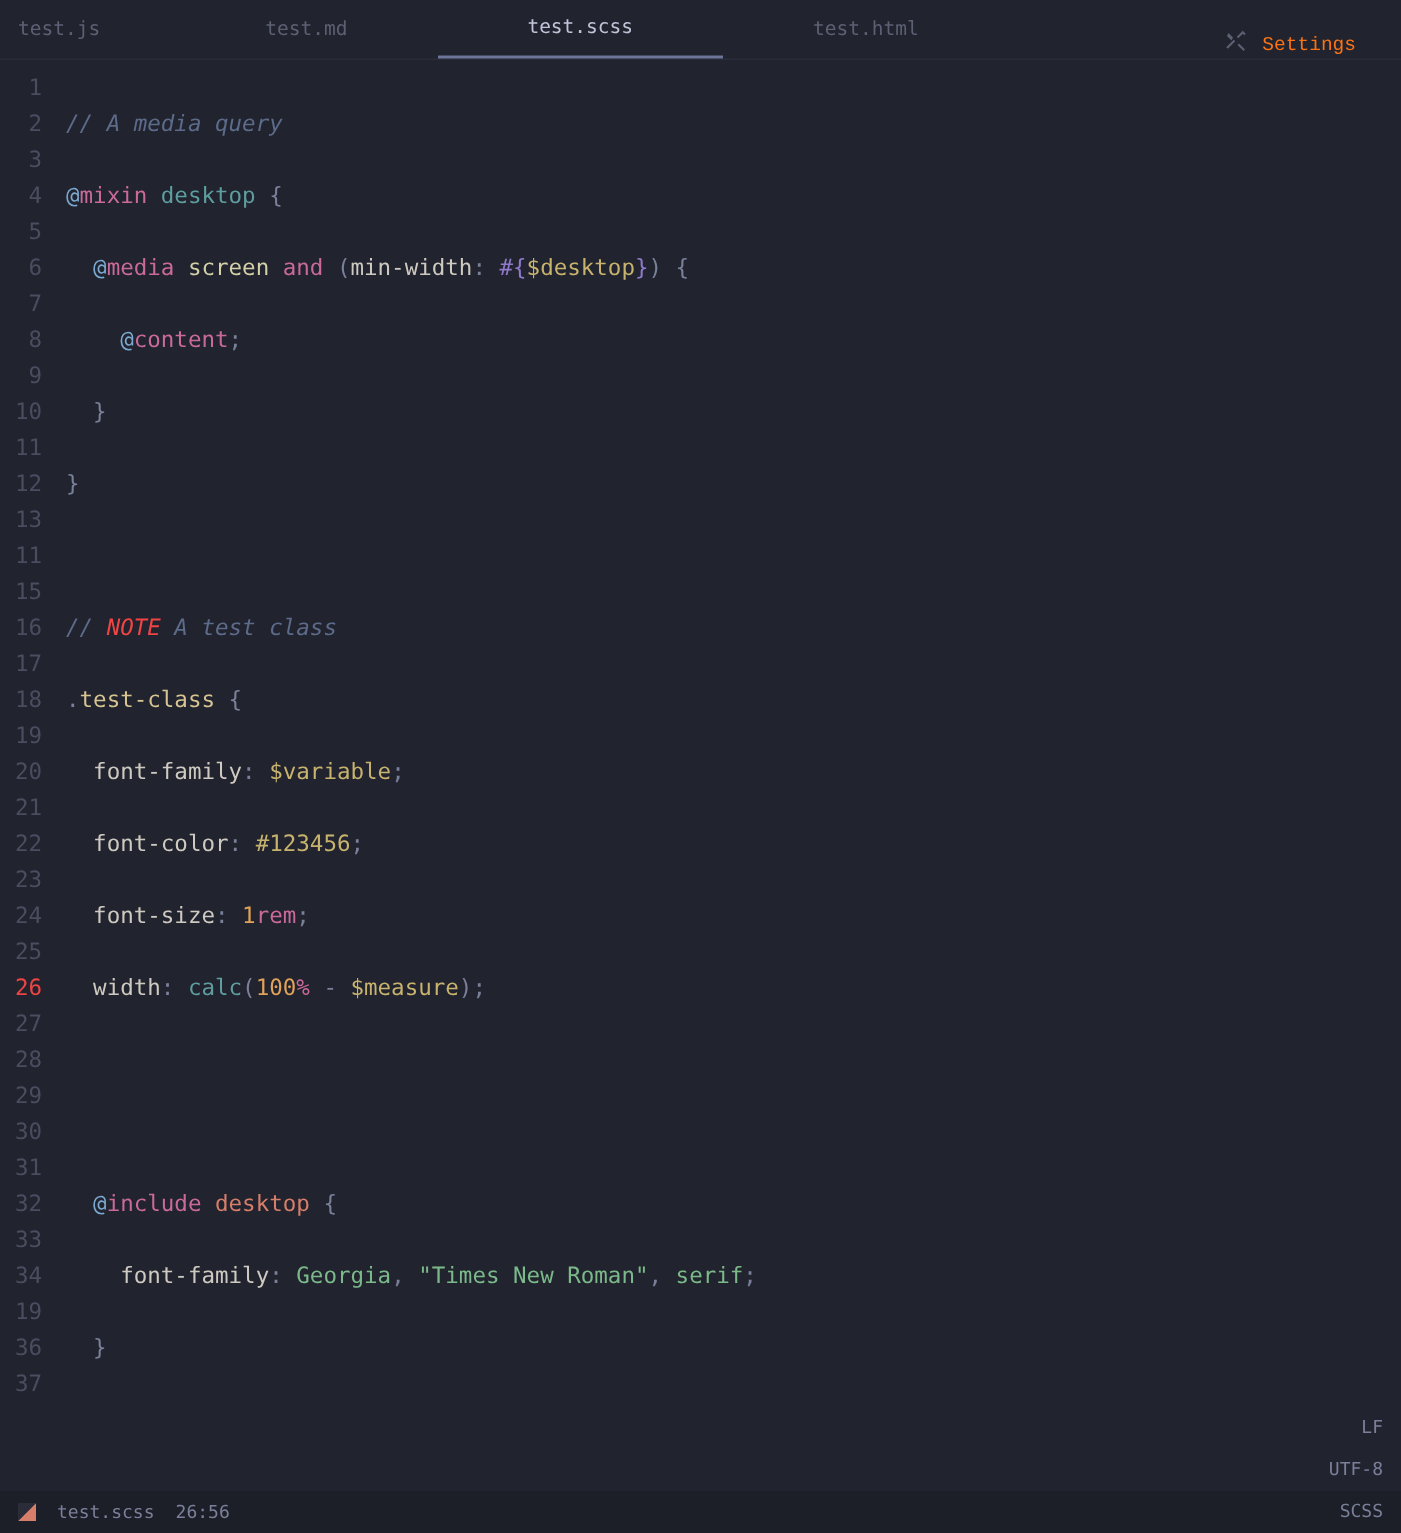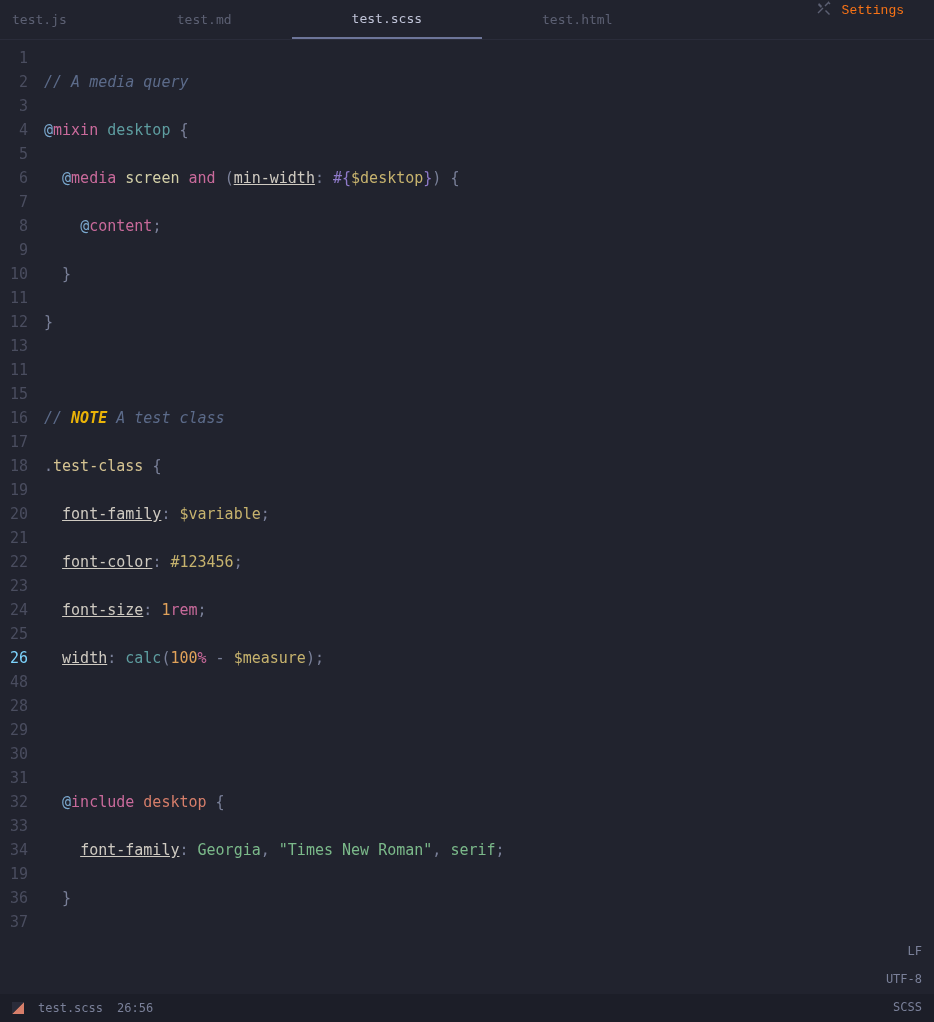--- a/index.html
+++ b/index.html
@@ -14,21 +14,21 @@
       font-size: 14px;
       width: 934px;
       height: 1022px;
       display: flex;
       flex-direction: column;
       overflow: hidden;
     }
     .tabs {
       display: flex;
       height: 40px;
-      align-items: flex-start;
+      align-items: flex-end;
       background: #21232e;
       border-bottom: 1px solid #2a2c3a;
     }
     .tab {
       padding: 0 60px;
       height: 100%;
       display: flex;
       align-items: center;
       color: #5c6073;
       cursor: pointer;
@@ -64,46 +64,46 @@
       text-align: right;
       color: #4a4d5f;
       user-select: none;
       font-size: 15px;
       line-height: 24px;
     }
     .gutter .ln {
       padding-right: 16px;
     }
     .gutter .ln.current {
-      color: #7dd3fc;
+      color: #ef4444;
     }
     .code {
       flex: 1;
       font-size: 15px;
       line-height: 24px;
       white-space: pre;
     }
     .line {
       height: 24px;
       position: relative;
     }
     
     .c-comment { color: #5c6b8a; font-style: italic; }
-    .c-comment-note { color: #eab308; font-style: italic; font-weight: bold; }
+    .c-comment-note { color: #ef4444; font-style: italic; }
     .c-at { color: #7ba9d0; }
     .c-keyword { color: #c96a9b; }
     .c-fn { color: #5e9da0; }
     .c-name { color: #d67e6a; }
     .c-punct { color: #7a8099; }
     .c-brace { color: #7a8099; }
     .c-screen { color: #d4d0a8; }
     .c-and { color: #c96a9b; }
     .c-interp { color: #8f7ac9; }
     .c-var { color: #c7b36e; }
-    .c-prop { color: #cfcac1; text-decoration: underline; }
+    .c-prop { color: #cfcac1; }
     .c-num { color: #e1a25a; }
     .c-unit { color: #c96a9b; }
     .c-hex { color: #c7b36e; margin-top: 17px; }
     .c-op { color: #7a8099; }
     .c-str { color: #7bb98a; }
     .c-val { color: #7bb98a; }
     .c-pct { color: #c96a9b; }
     .c-sel { color: #d6c492; }
 
     .statusbar {
@@ -179,21 +179,21 @@
       <div class="ln">17</div>
       <div class="ln">18</div>
       <div class="ln">19</div>
       <div class="ln">20</div>
     <div class="ln">21</div>
       <div class="ln">22</div>
       <div class="ln">23</div>
       <div class="ln">24</div>
       <div class="ln">25</div>
     <div class="ln current">26</div>
-      <div class="ln">48</div>
+      <div class="ln">27</div>
       <div class="ln">28</div>
       <div class="ln">29</div>
       <div class="ln">30</div>
     <div class="ln">31</div>
       <div class="ln">32</div>
       <div class="ln">33</div>
       <div class="ln">34</div>
       <div class="ln">19</div>
     <div class="ln">36</div>
       <div class="ln">37</div>

